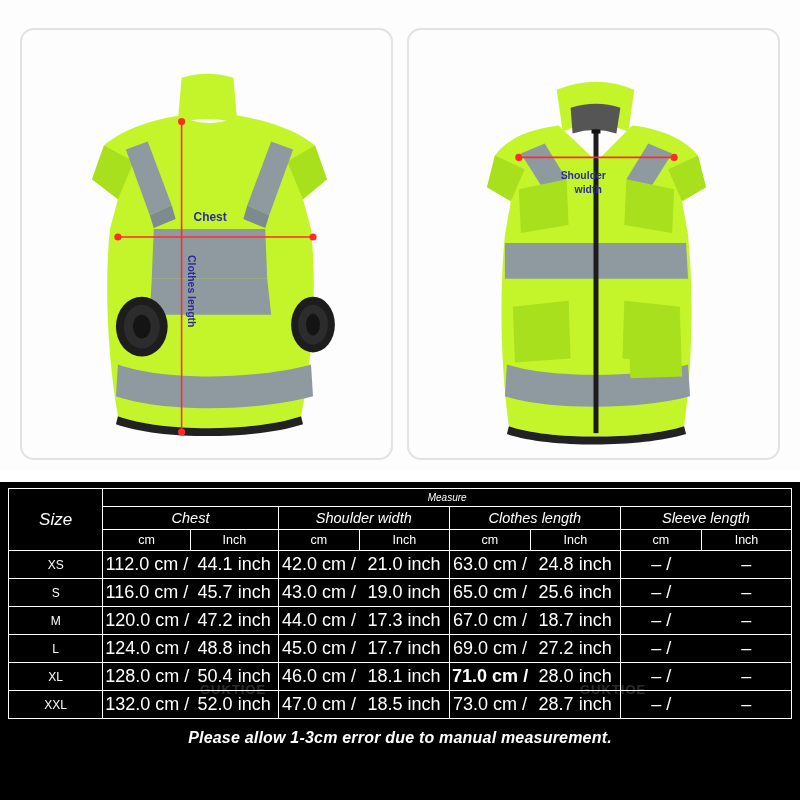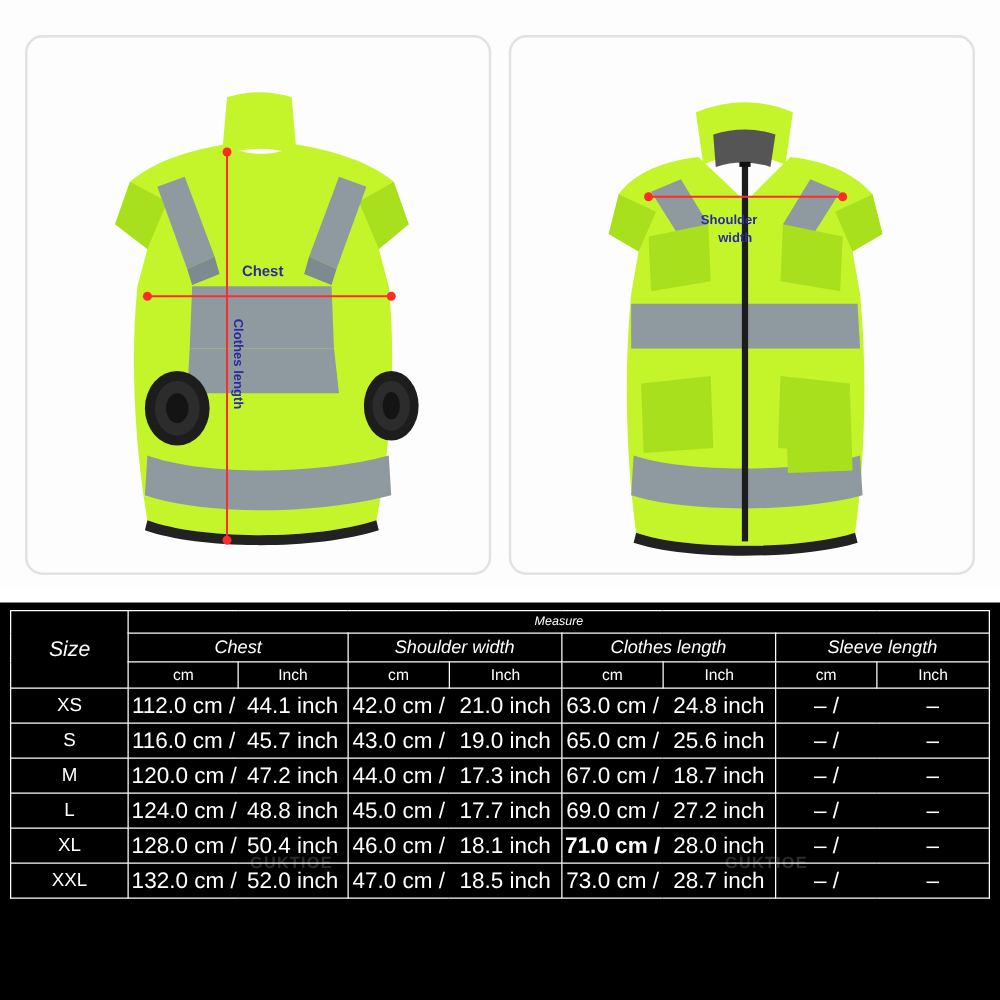--- a/index.html
+++ b/index.html
@@ -91,21 +91,21 @@
     font-size: 14.5px;
     font-weight: bold;
     font-style: italic;
     line-height: 1.12;
   }
   .hdr-unit {
     font-size: 12.5px;
     font-weight: bold;
   }
   .cell-size {
-    font-size: 15px;
+    font-size: 12px;
     font-weight: bold;
   }
   .cell-val { font-size: 18px; white-space: nowrap; }
   .slash { color: #fff; }
   .note {
     text-align: center;
     font-size: 16px;
     font-style: italic;
     font-weight: bold;
     margin-top: 10px;
@@ -328,14 +328,15 @@
           <td class="cell-val" style="border-right: none;">47.0 cm<span class="slash">  /</span></td>
           <td class="cell-val" style="border-left: none;">18.5 inch</td>
           <td class="cell-val" style="border-right: none;">73.0 cm<span class="slash">  /</span></td>
           <td class="cell-val" style="border-left: none;">28.7 inch</td>
           <td class="cell-val" style="border-right: none;">–<span class="slash">  /</span></td>
           <td class="cell-val" style="border-left: none;">–</td>
         </tr>
       </tbody>
     </table>
 
+    <div class="note">Please allow 1-3cm error due to manual measurement.</div>
   </div>
 </div>
 
 </body></html>

